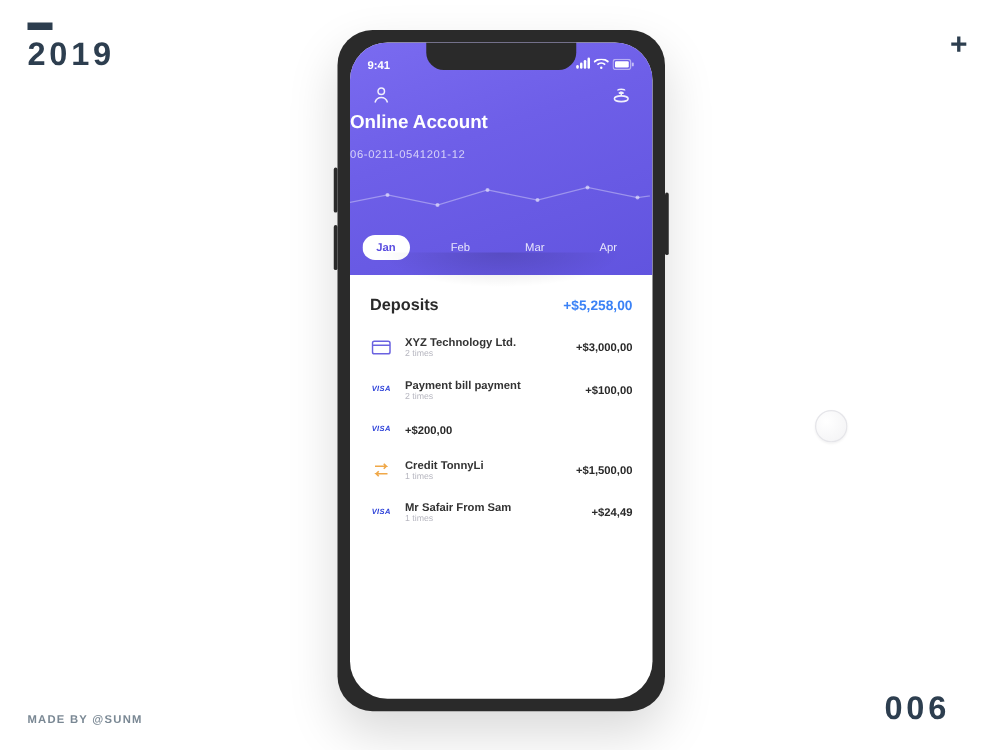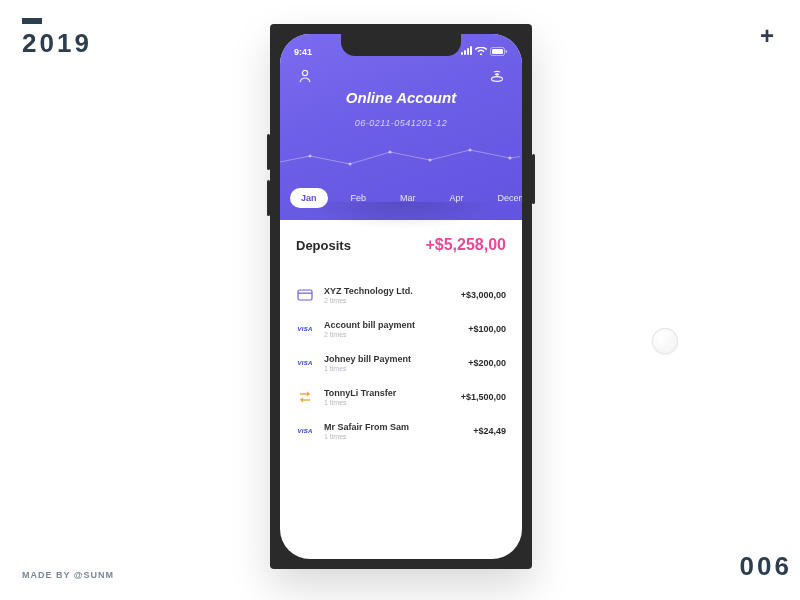--- a/index.html
+++ b/index.html
@@ -15,36 +15,36 @@
   position: absolute;
   color: #2d3e4f;
   font-weight: 700;
   letter-spacing: 3px;
   text-align: center;
 }
 .tl-bar { position: absolute; top: 18px; left: 22px; width: 20px; height: 6px; background: #2d3e4f; }
 .tl-year { top: 28px; left: 22px; font-size: 26px; }
 .tr-plus { top: 22px; right: 26px; font-size: 24px; font-weight: 900; letter-spacing: 0; }
 .bl-credit { bottom: 20px; left: 22px; font-size: 9px; letter-spacing: 1px; color: #7a8894; }
-.br-num { bottom: 18px; right: 8px; font-size: 26px; }
+.br-num { bottom: 18px; right: 40px; font-size: 26px; }
 .circle-deco {
   position: absolute;
   top: 328px; right: 122px;
   width: 26px; height: 26px;
   border-radius: 50%;
   background: radial-gradient(circle at 35% 35%, #fff, #f1f1f3);
   box-shadow: inset 0 0 0 1px #e5e5e9, 0 1px 2px rgba(0,0,0,.06);
 }
 
 
 .phone {
   position: absolute;
   top: 24px; left: 270px;
   width: 262px; height: 545px;
-  border-radius: 4px;
+  border-radius: 28px;
   background: #2a2a2a;
   padding: 10px;
   box-shadow: 0 18px 40px rgba(0,0,0,.15);
 }
 .phone::before, .phone::after {
   content: "";
   position: absolute;
   background: #2a2a2a;
   width: 3px; height: 36px;
   border-radius: 2px;
@@ -81,49 +81,49 @@
   padding: 4px 14px 0;
   font-size: 9px; font-weight: 600;
 }
 .status-right { display: flex; gap: 3px; align-items: center; }
 .bars i { display: inline-block; width: 2px; background:#fff; margin-left:1px; border-radius:1px; }
 .bars i:nth-child(1){height:3px} .bars i:nth-child(2){height:5px} .bars i:nth-child(3){height:7px} .bars i:nth-child(4){height:9px}
 .wifi, .batt { display:inline-flex; }
 
 .topbar { display: flex; justify-content: space-between; padding: 10px 16px 2px; }
 .icon-btn { width:18px; height:18px; display:flex; align-items:center; justify-content:center; opacity:.9; }
-.title { text-align: center; margin-top: 2px; font-style: italic; }
+.title { margin-top: 2px; }
 .title h1 { font-size: 15px; font-weight: 700; }
 .title p { font-size: 9px; opacity: .7; margin-top: 12px; letter-spacing: .5px; }
 
 .sparkline { position: absolute; left: 0; right: 0; top: 108px; height: 30px; }
 .months {
   position: absolute; left: 10px; right: 0; bottom: 12px;
-  display: flex; gap: 12px; overflow: hidden;
+  display: flex; gap: 22px; overflow: hidden;
 }
 .month {
   font-size: 9px; padding: 5px 11px; border-radius: 999px;
   color: rgba(255,255,255,.85);
   flex-shrink: 0;
 }
 .month.active { background: #fff; color: #5a4de0; font-weight: 700; }
 
 .content { padding: 16px 16px 8px; position: relative; }
 .content::before {
   content:"";
   position:absolute; top:-18px; left:10%; right:10%; height:28px;
   background: radial-gradient(ellipse at center top, rgba(0,0,0,.14), transparent 70%);
   pointer-events:none;
 }
 .section-head {
   display: flex; justify-content: space-between; align-items: baseline;
-  margin-bottom: 24px;
+  margin-bottom: 10px;
 }
 .section-head h2 { font-size: 13px; font-weight: 800; color: #2a2a2a; }
-.section-head .total { font-size: 16px; font-weight: 800; color: #ec4899; }
+.section-head .total { font-size: 11px; font-weight: 800; color: #3b82f6; }
 
 .tx { display: flex; align-items: center; gap: 10px; padding: 8px 0; }
 .tx-icon { width: 18px; height: 14px; display:flex; align-items:center; justify-content:center; flex-shrink:0; }
 .tx-body { flex: 1; min-width: 0; }
 .tx-title { font-size: 9px; color: #333; font-weight: 600; }
 .tx-sub { font-size: 7px; color: #b7b7c0; margin-top: 1px; }
 .tx-amt { font-size: 9px; font-weight: 700; color: #2a2a2a; }
 
 .visa { font-size: 6px; font-weight: 900; font-style: italic; color: #2a3fd8; letter-spacing: .3px; }
 </style>
@@ -221,43 +221,39 @@
               <div class="tx-title">XYZ Technology Ltd.</div>
               <div class="tx-sub">2 times</div>
             </span>
             <span class="tx-amt">+$3,000,00</span>
           </div>
           <div class="tx">
             <span class="tx-icon">
               <span class="visa">VISA</span>
             </span>
             <span class="tx-body">
-              <div class="tx-title">Account bill payment</div>
+              <div class="tx-title">Payment bill payment</div>
               <div class="tx-sub">2 times</div>
             </span>
             <span class="tx-amt">+$100,00</span>
           </div>
           <div class="tx">
             <span class="tx-icon">
               <span class="visa">VISA</span>
-            </span>
-            <span class="tx-body">
-              <div class="tx-title">Johney bill Payment</div>
-              <div class="tx-sub">1 times</div>
             </span>
             <span class="tx-amt">+$200,00</span>
           </div>
           <div class="tx">
             <span class="tx-icon">
               <svg width="16" height="14" viewBox="0 0 16 14" fill="none" stroke="#f0a848" stroke-width="1.3">
                 <path d="M3 4h9l-2-2m2 2l-2 2M13 10H4l2 2m-2-2l2-2"></path>
               </svg>
             </span>
             <span class="tx-body">
-              <div class="tx-title">TonnyLi Transfer</div>
+              <div class="tx-title">Credit TonnyLi</div>
               <div class="tx-sub">1 times</div>
             </span>
             <span class="tx-amt">+$1,500,00</span>
           </div>
           <div class="tx">
             <span class="tx-icon">
               <span class="visa">VISA</span>
             </span>
             <span class="tx-body">
               <div class="tx-title">Mr Safair From Sam</div>

